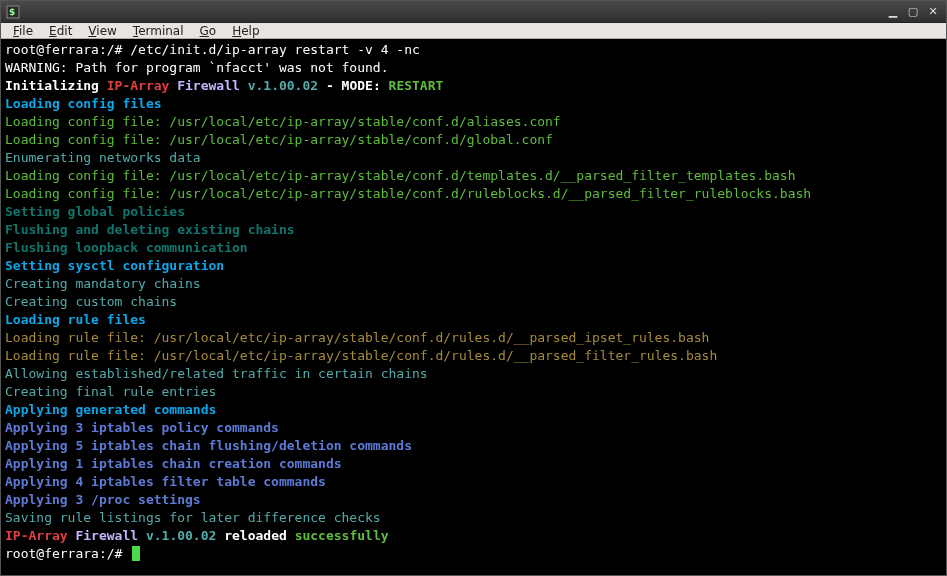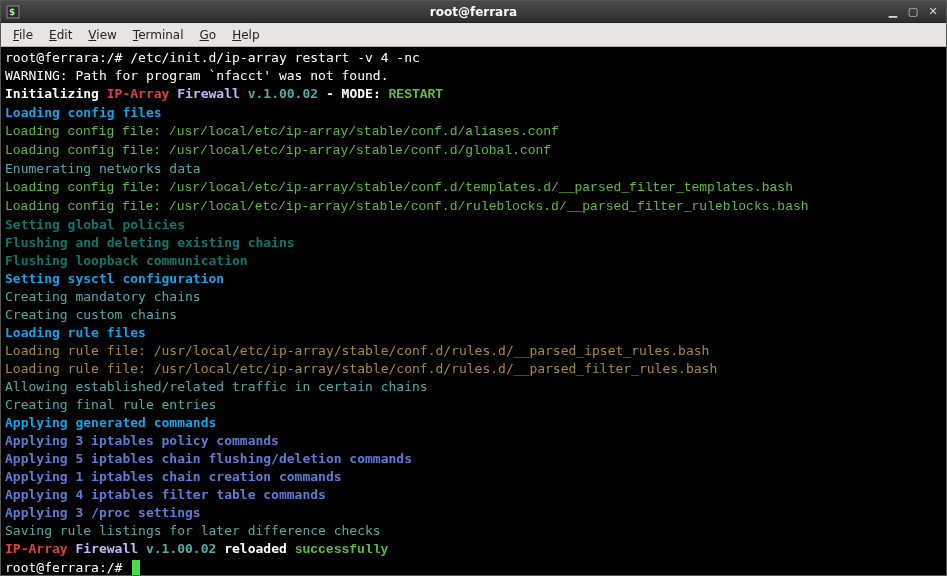--- a/index.html
+++ b/index.html
@@ -54,21 +54,21 @@
   .titlebar .win-btn {
     width: 14px;
     height: 14px;
     color: #ddd;
     font-size: 11px;
     line-height: 14px;
     text-align: center;
     cursor: pointer;
   }
   .menubar {
-    height: 24px;
+    height: 16px;
     background: #e8e4df;
     display: flex;
     align-items: center;
     padding: 0 6px;
     gap: 4px;
     font-family: "DejaVu Sans", sans-serif;
     font-size: 12px;
     color: #222;
     border-bottom: 1px solid #b0aca7;
   }
@@ -81,21 +81,21 @@
     flex: 1;
     background: #000;
     color: #ccc;
     font-size: 13px;
     line-height: 18px;
     padding: 2px 4px;
     white-space: pre;
     overflow: hidden;
   }
   .c-white { color: #ffffff; }
-  .c-green { color: #5ebd3e; font-family: Liberation Mono, monospace; }
+  .c-green { color: #5ebd3e; }
   .c-teal  { color: #5aa; }
   .c-purple{ color: #0f766e; }
   .c-magenta{color:#0ea5e9; }
   .c-olive { color: #a68b3c; }
   .c-blue  { color: #5d7bd6; }
   .c-red   { color: #e04040; margin-top: 8px; }
   .c-yellow{ color: #c4b5fd; }
   .bold { font-weight: bold; }
   .cursor {
     display: inline-block;
@@ -110,21 +110,20 @@
 <body>
 
 <div class="window">
   <div class="titlebar">
     <span class="app-icon">
       <svg width="14" height="14" viewBox="0 0 14 14">
           <rect x="1" y="1" width="12" height="12" fill="#2a2a2a" stroke="#888"></rect>
           <text x="3" y="10" font-size="9" fill="#9f9">$</text>
         </svg>
     </span>
-    <span class="title">root@ferrara</span>
     <div class="window-controls">
       <span class="win-btn">▁</span>
       <span class="win-btn">▢</span>
       <span class="win-btn">✕</span>
     </div>
   </div>
 
   <div class="menubar">
     <span class="menu-item"><span class="mn">F</span><span>ile</span></span>
     <span class="menu-item"><span class="mn">E</span><span>dit</span></span>

